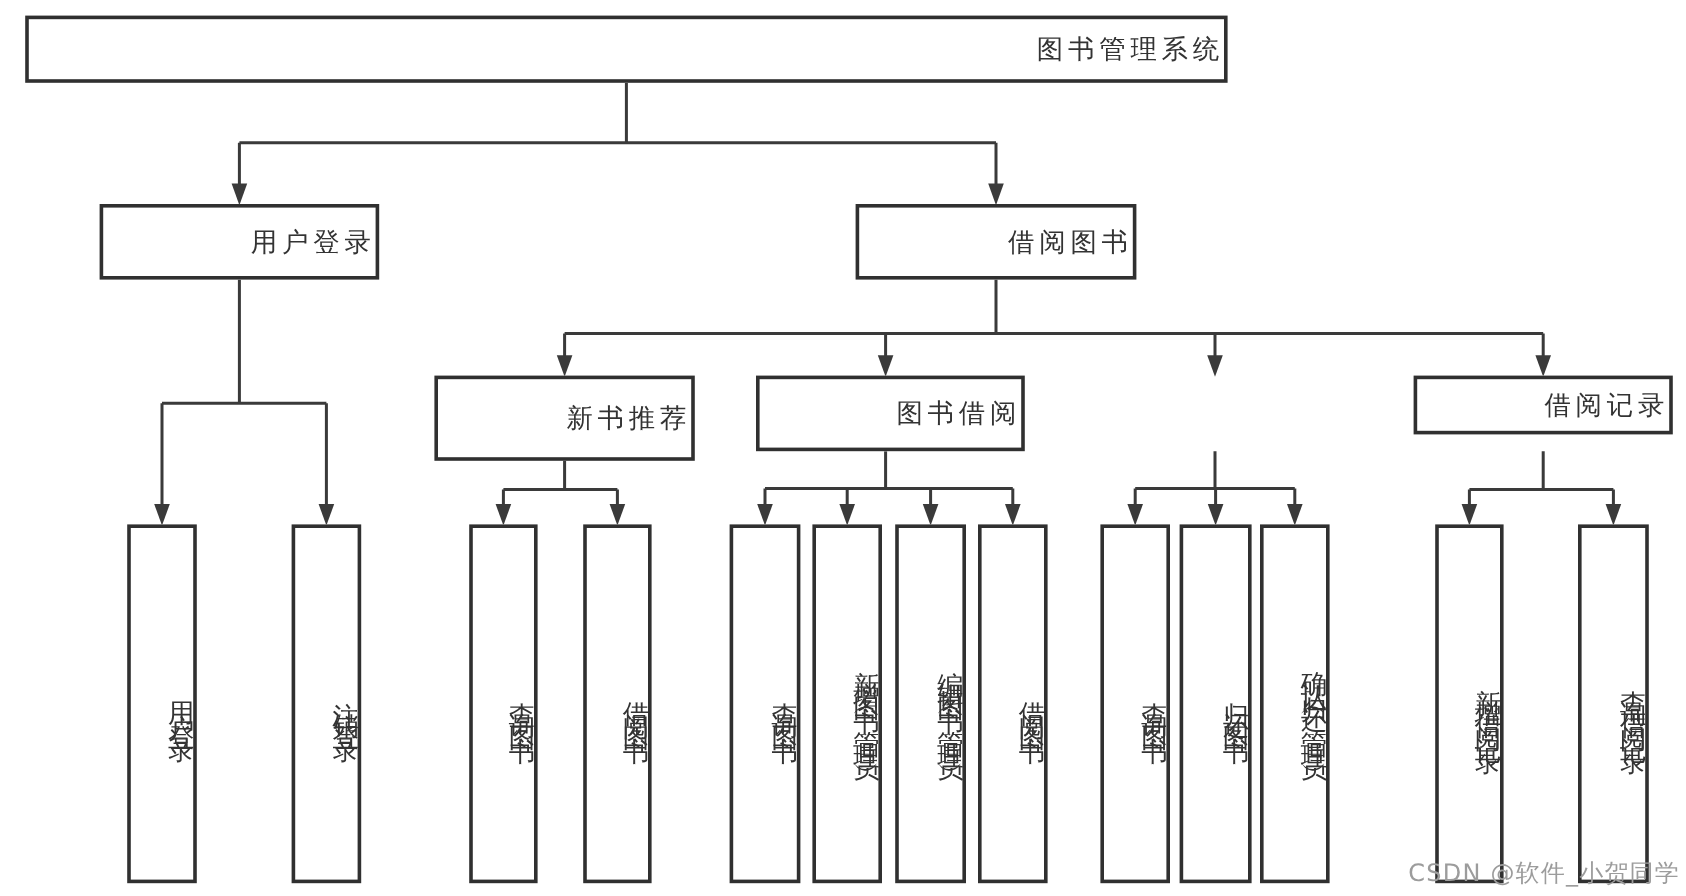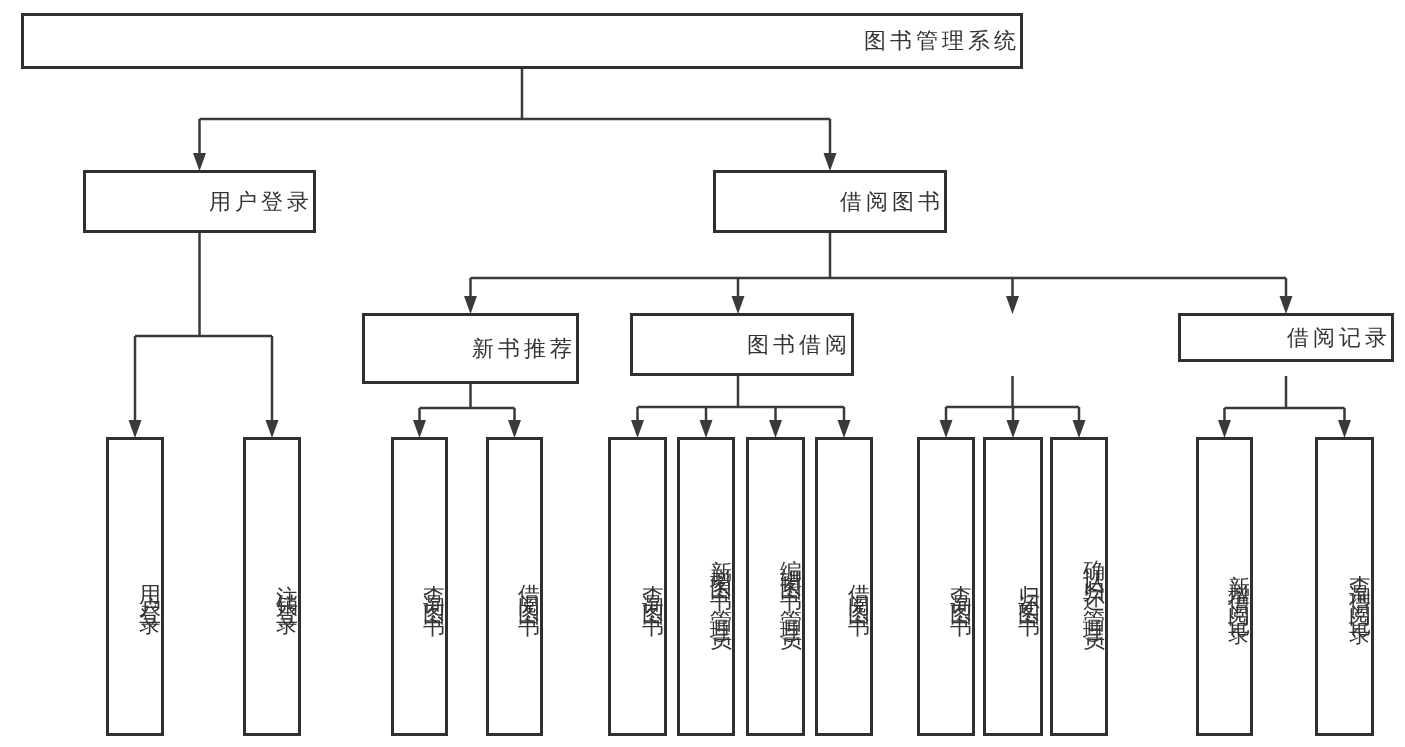--- a/index.html
+++ b/index.html
@@ -127,13 +127,14 @@
   <div class="node v" style="left: 1050px; top: 437px; width: 58px; height: 299px;">
     <span class="lbl">确认归还（管理员）</span>
   </div>
   <div class="node v" style="left: 1196px; top: 437px; width: 57px; height: 299px;">
     <span class="lbl">新增借阅记录</span>
   </div>
   <div class="node v" style="left: 1315px; top: 437px; width: 59px; height: 299px;">
     <span class="lbl">查询借阅记录</span>
   </div>
 
+  <div class="watermark">CSDN @软件_小贺同学</div>
 </div>
 
 </body></html>

